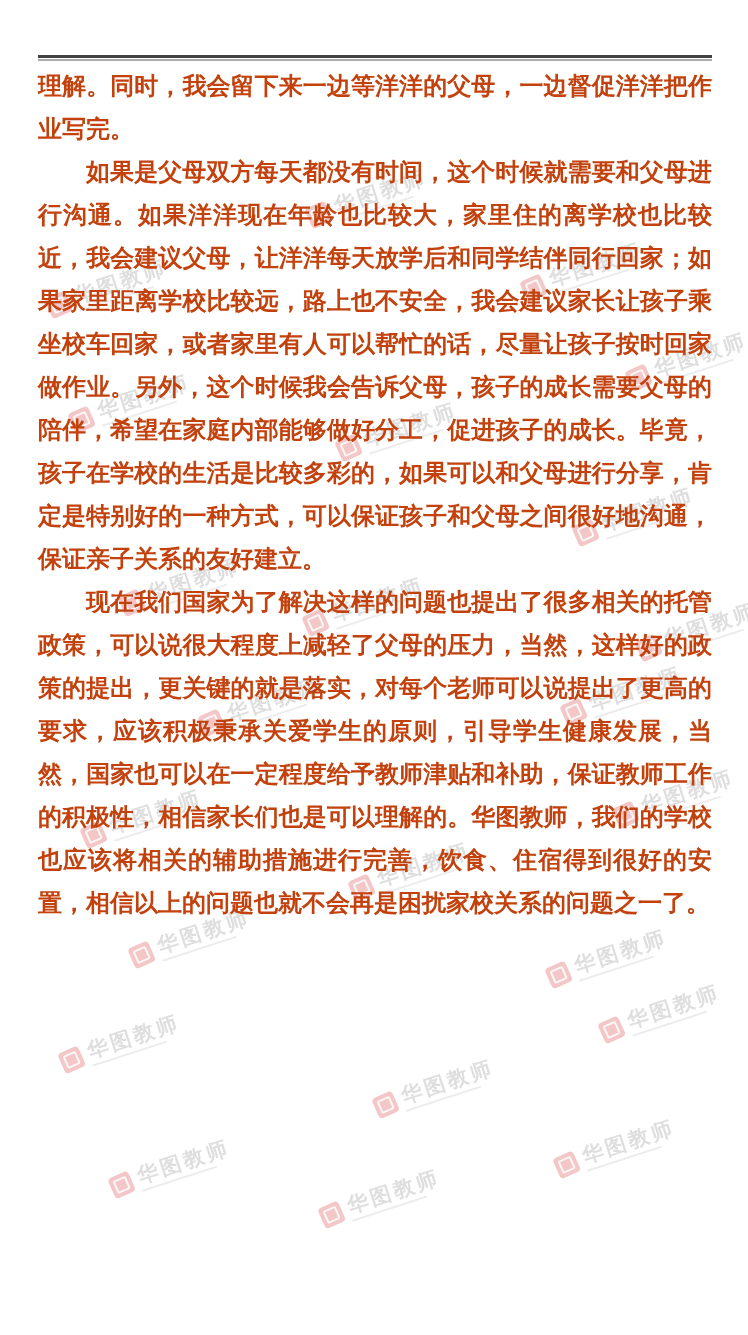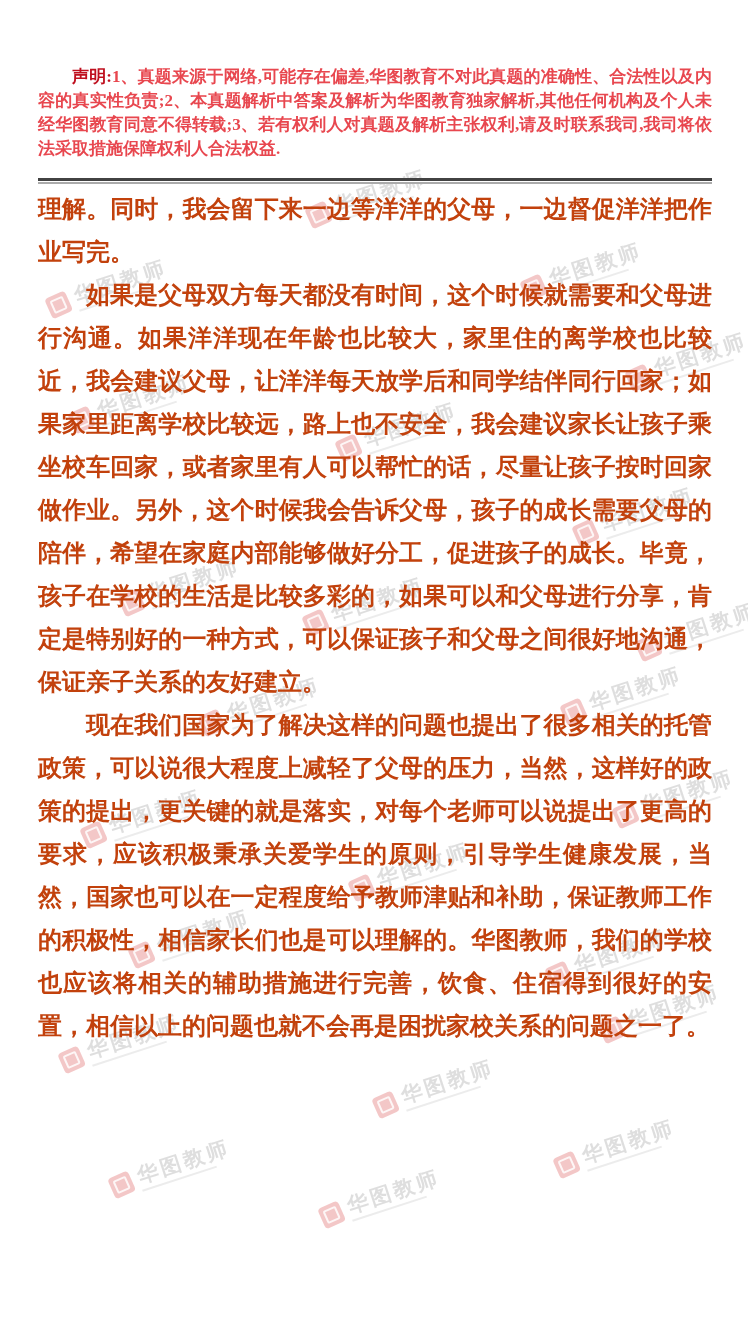--- a/index.html
+++ b/index.html
@@ -232,21 +232,20 @@
         <div class="wm-logo"></div>
         <div class="wm-body">
           <div class="wm-text">华图教师</div>
           <div class="wm-sub"></div>
         </div>
       </div>
     </div>
 
   <div class="content">
 
-    <p class="disclaimer"><span class="label">声明:</span><span>1、真题来源于网络,可能存在偏差,华图教育不对此真题的准确性、合法性以及内容的真实性负责;2、本真题解析中答案及解析为华图教育独家解析,其他任何机构及个人未经华图教育同意不得转载;3、若有权利人对真题及解析主张权利,请及时联系我司,我司将依法采取措施保障权利人合法权益.</span></p>
 
     <div class="divider"></div>
 
     <div class="bodytext">
       <p class="no-indent">理解。同时，我会留下来一边等洋洋的父母，一边督促洋洋把作业写完。</p>
       <p>如果是父母双方每天都没有时间，这个时候就需要和父母进行沟通。如果洋洋现在年龄也比较大，家里住的离学校也比较近，我会建议父母，让洋洋每天放学后和同学结伴同行回家；如果家里距离学校比较远，路上也不安全，我会建议家长让孩子乘坐校车回家，或者家里有人可以帮忙的话，尽量让孩子按时回家做作业。另外，这个时候我会告诉父母，孩子的成长需要父母的陪伴，希望在家庭内部能够做好分工，促进孩子的成长。毕竟，孩子在学校的生活是比较多彩的，如果可以和父母进行分享，肯定是特别好的一种方式，可以保证孩子和父母之间很好地沟通，保证亲子关系的友好建立。</p>
       <p>现在我们国家为了解决这样的问题也提出了很多相关的托管政策，可以说很大程度上减轻了父母的压力，当然，这样好的政策的提出，更关键的就是落实，对每个老师可以说提出了更高的要求，应该积极秉承关爱学生的原则，引导学生健康发展，当然，国家也可以在一定程度给予教师津贴和补助，保证教师工作的积极性，相信家长们也是可以理解的。华图教师，我们的学校也应该将相关的辅助措施进行完善，饮食、住宿得到很好的安置，相信以上的问题也就不会再是困扰家校关系的问题之一了。</p>
     </div>
 
   </div>

